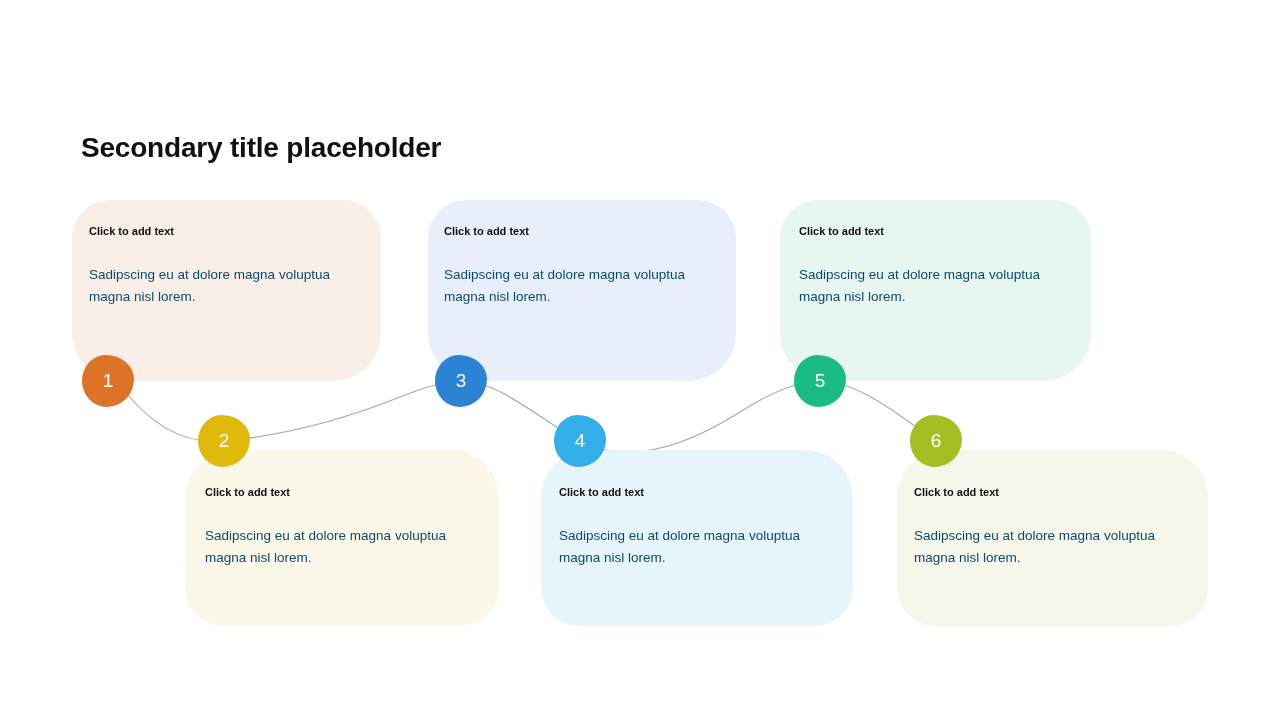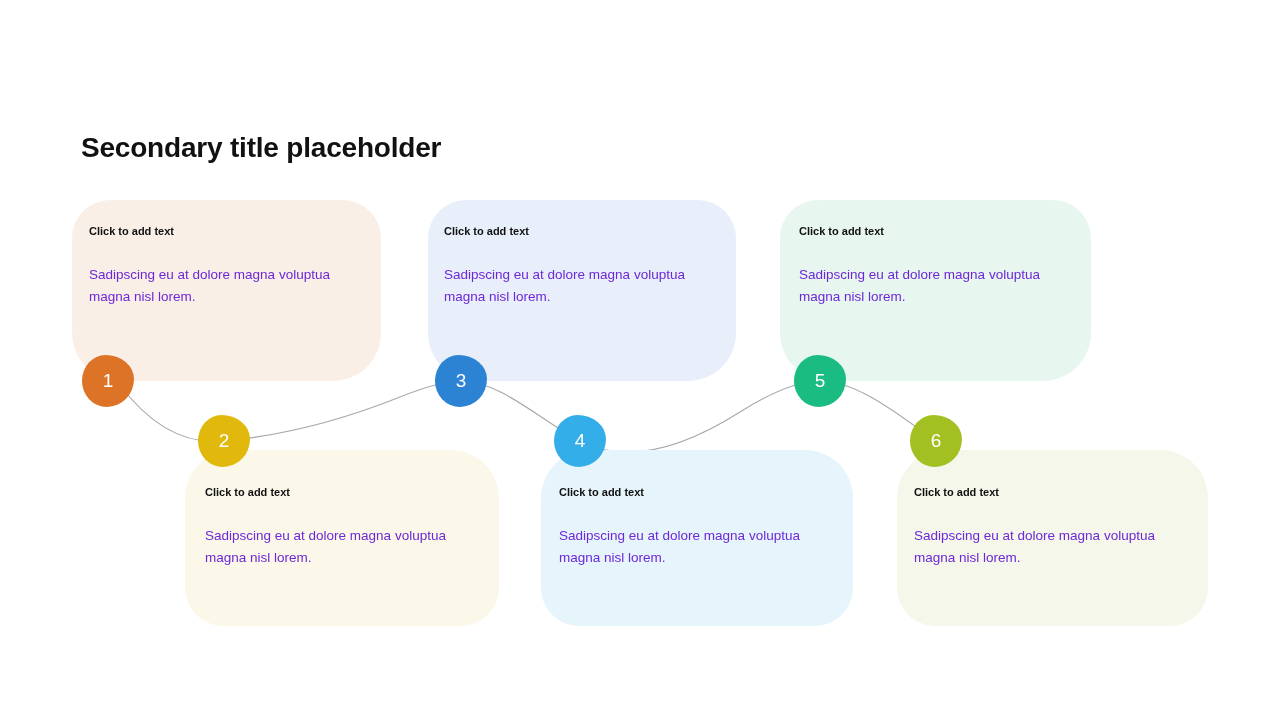--- a/index.html
+++ b/index.html
@@ -57,21 +57,21 @@
     position: absolute;
     font-size: 11px;
     font-weight: bold;
     color: #111111;
     white-space: nowrap;
   }
   .card-body {
     position: absolute;
     font-size: 13.5px;
     line-height: 22px;
-    color: #6d28d9;
+    color: #0c4a6e;
   }
 
   
   #card-1 { left: 72px;  top: 200px; width: 309px; height: 181px; }
   #card-1 .card-heading { left: 17px; top: 25px; }
   #card-1 .card-body    { left: 17px; top: 64px; width: 250px; }
   
   #card-2 { left: 185px; top: 450px; width: 314px; height: 176px; }
   #card-2 .card-heading { left: 20px; top: 36px; }
   #card-2 .card-body    { left: 20px; top: 75px; width: 250px; }

